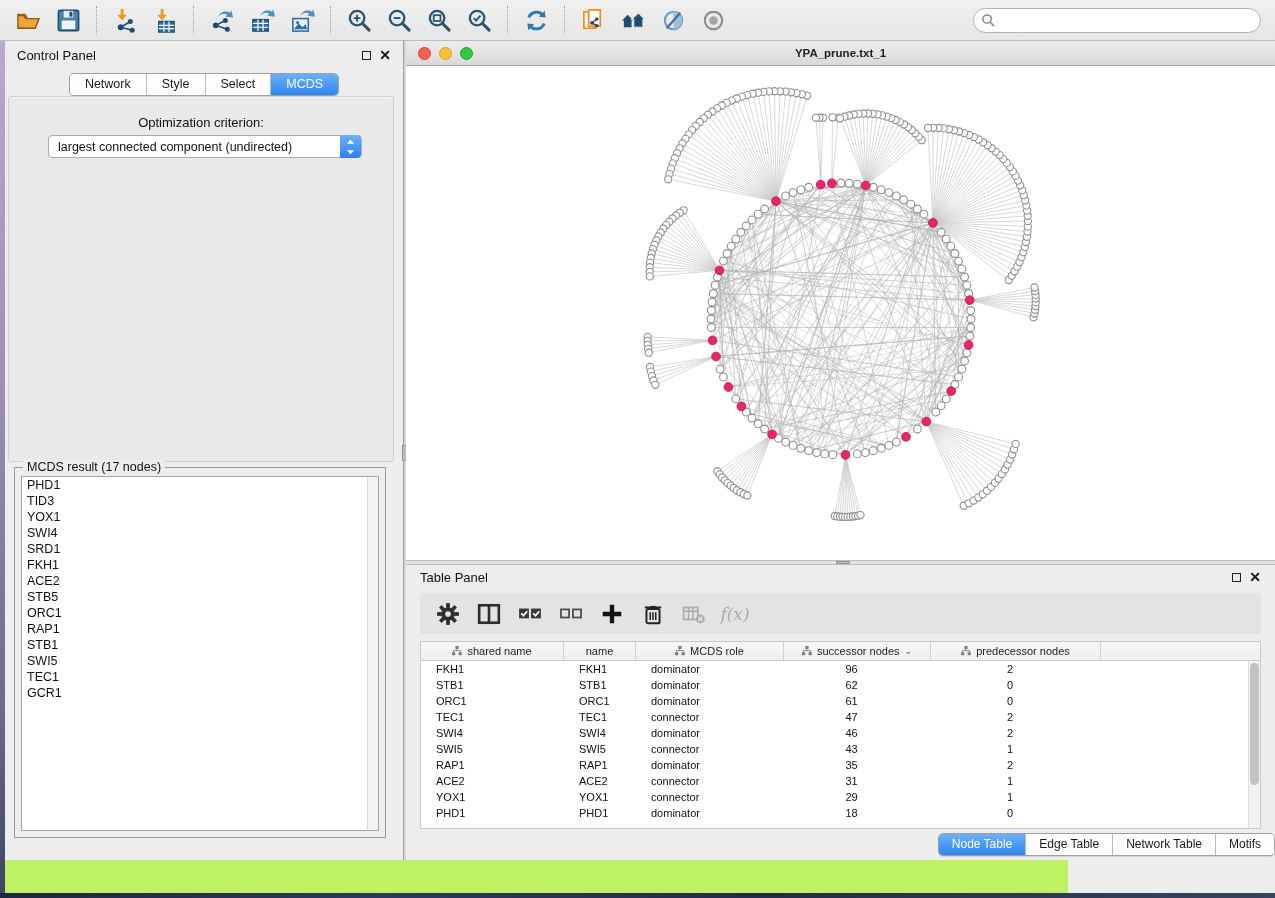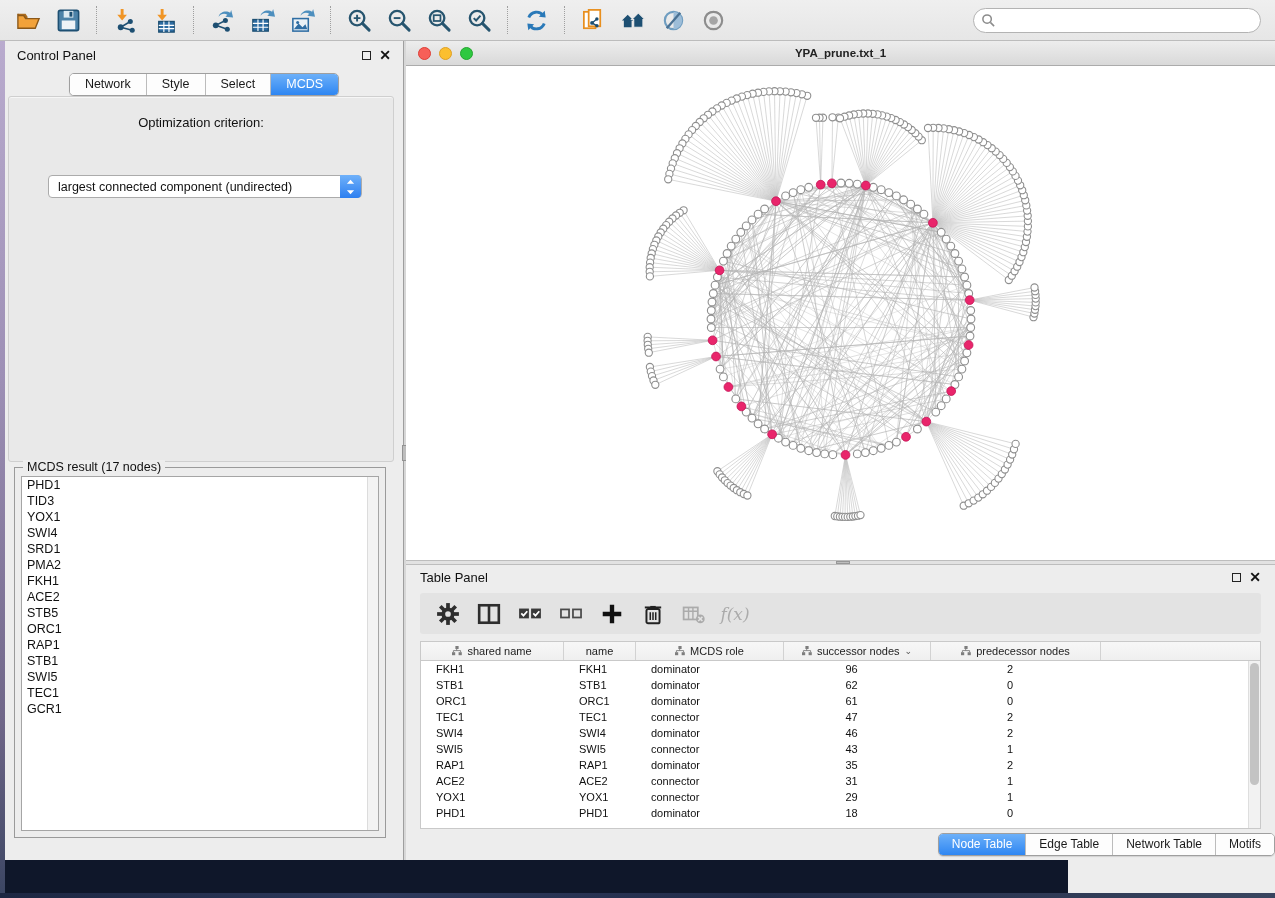--- a/index.html
+++ b/index.html
@@ -1,19 +1,19 @@
 <!DOCTYPE html>
 <html><head>
 <meta charset="utf-8">
 <style>
   * { margin:0; padding:0; box-sizing:border-box; }
   html,body { width:1275px; height:898px; overflow:hidden;
     font-family:"Liberation Sans", sans-serif; background:#ededed; }
   .abs { position:absolute; }
-  #stage { position:relative; width:1068px; height:898px; background:#0f172a; }
+  #stage { position:relative; width:1068px; height:898px; background:#bef264; }
 
   
   #main-toolbar { left:0; top:0; width:1275px; height:41px; background:linear-gradient(#efefef,#e6e6e6);
     border-bottom:1px solid #bcbcbc; display:flex; align-items:center; padding:0 8px; }
   .tbtn { width:40px; height:34px; display:flex; align-items:center; justify-content:center; border-radius:4px; }
   .tbtn svg { width:27px; height:27px; }
   .tsep { width:1px; height:28px; border-left:1px dotted #9f9f9f; margin:0 8px; }
   #quick-search-wrap { margin-left:auto; margin-right:6px; position:relative; }
   #quick-search { width:288px; height:25px; border:1px solid #b3b3b3; border-radius:13px; background:#fff;
     padding:0 10px 0 26px; font-size:12px; color:#333; outline:none; }
@@ -37,21 +37,21 @@
   .seg { padding:0 15px; height:21px; line-height:21px; font-size:12.5px; color:#1a1a1a; background:#fdfdfd;
     border-right:1px solid #bcbcbc; }
   .seg:last-child { border-right:none; }
   .seg.active { background:linear-gradient(#6cb0f9,#2e86f2); color:#fff; }
 
   #mcds-box { position:absolute; left:3px; top:55px; width:386px; height:366px; background:#e9e9e9;
     border:1px solid #cfcfcf; border-radius:3px; box-shadow:inset 0 1px 0 #f6f6f6; }
   #opt-label { margin-top:18px; text-align:center; font-size:13px; color:#111; }
   #opt-select { position:absolute; left:39px; top:38px; width:314px; height:23px; background:#fff;
     border:1px solid #ababab; border-radius:4px; font-size:12.5px; color:#111; display:flex; align-items:center;
-    padding-left:9px;margin-top:40px; }
+    padding-left:9px; }
   #opt-stepper { position:absolute; right:0; top:-1px; width:21px; height:23px; border-radius:0 4px 4px 0;
     background:linear-gradient(#6fb1fa,#2d7ff0); display:flex; flex-direction:column; align-items:center; justify-content:center; }
   #opt-stepper svg { width:9px; height:9px; }
   #mcds-buttons { position:absolute; left:0; top:72px; width:100%; display:flex; justify-content:center; gap:13px; }
   .mac-btn { height:23px; padding:0 16px; background:linear-gradient(#ffffff,#f0f0f0); border:1px solid #ababab;
     border-radius:4px; font-size:13px; color:#111; font-family:"Liberation Sans",sans-serif; }
   .mac-btn.focus-ring { box-shadow:0 0 0 3px rgba(92,156,255,.55); border-color:#7aa8e8; }
 
   #result-fieldset { position:absolute; left:9px; top:426px; width:372px; height:371px;
     border:1px solid #9a9a9a; background:#ededed; }
@@ -291,21 +291,20 @@
 
     <div id="result-fieldset">
       <span id="result-legend">MCDS result (17 nodes)</span>
       <div id="result-list">
         <div id="result-items">
             <div class="result-item">PHD1</div>
             <div class="result-item">TID3</div>
             <div class="result-item">YOX1</div>
             <div class="result-item">SWI4</div>
             <div class="result-item">SRD1</div>
-            <div class="result-item">PMA2</div>
             <div class="result-item">FKH1</div>
             <div class="result-item">ACE2</div>
             <div class="result-item">STB5</div>
             <div class="result-item">ORC1</div>
             <div class="result-item">RAP1</div>
             <div class="result-item">STB1</div>
             <div class="result-item">SWI5</div>
             <div class="result-item">TEC1</div>
             <div class="result-item">GCR1</div>
           </div>

